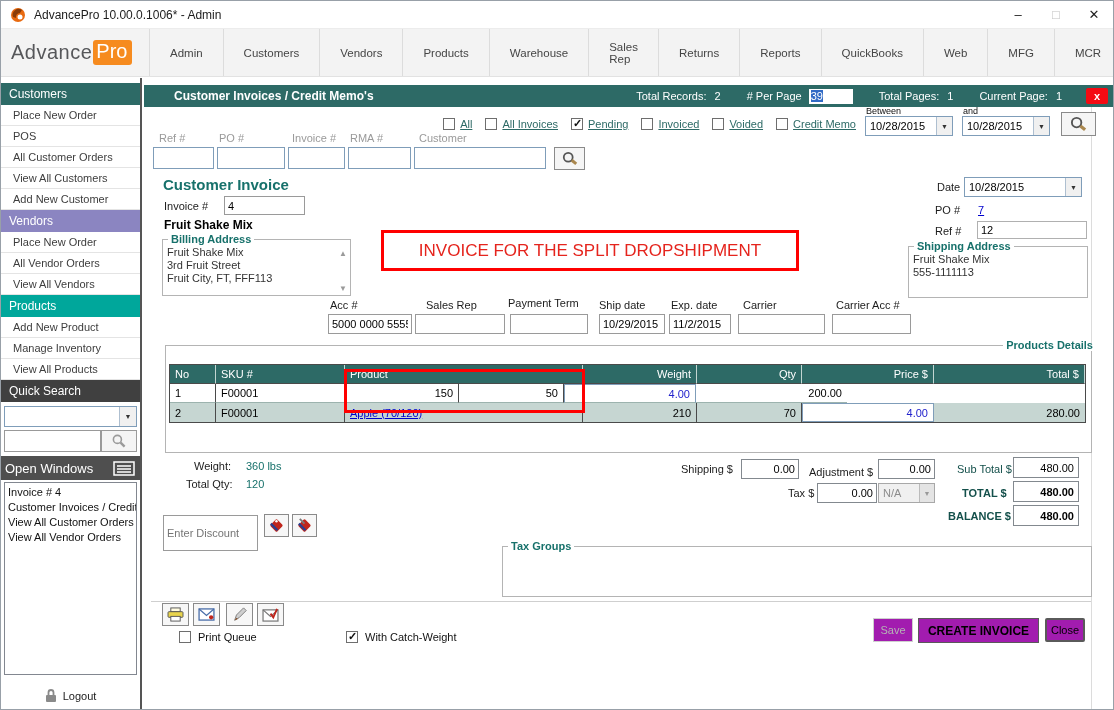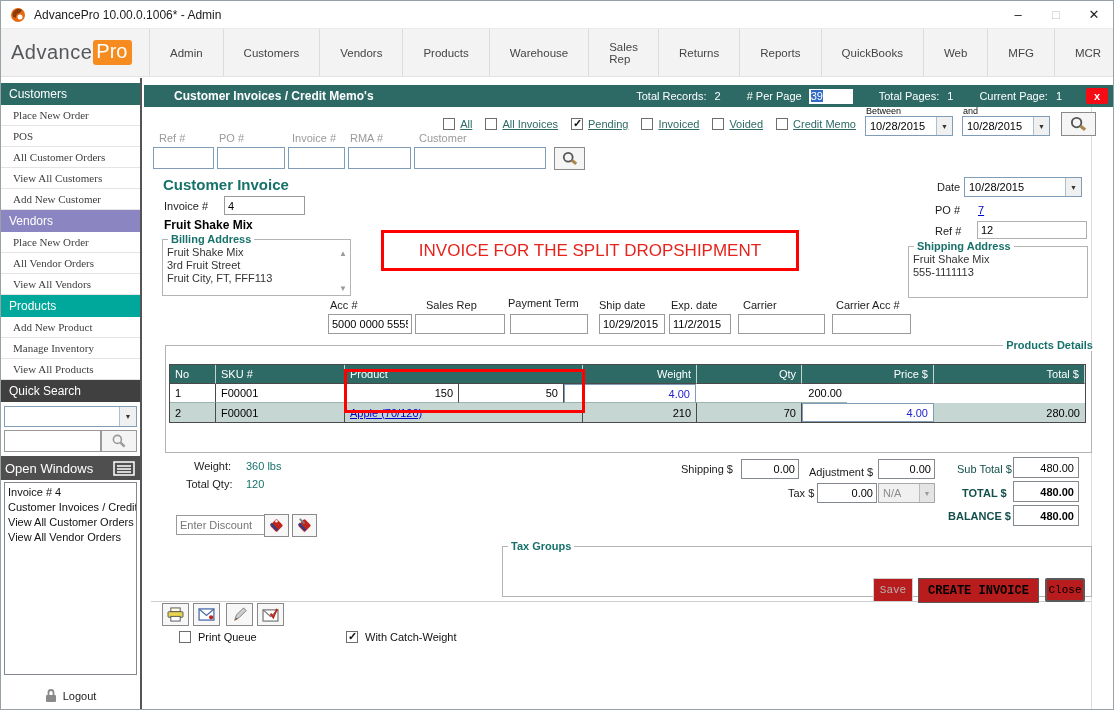--- a/index.html
+++ b/index.html
@@ -26,21 +26,21 @@
   
   .app { position:absolute; top:77px; left:0; right:0; bottom:0; display:flex; }
 
   
   .sidebar { position:relative; width:141px; background:#fff; border-right:2px solid #555; flex:none; }
   .sb-header { height:22px; line-height:22px; color:#fff; font-size:12px; padding-left:8px; }
   .sb-customers { background:#2d6a66; margin-top:5px; }
   .sb-vendors { background:#8b85c1; }
   .sb-products { background:#00a79b; }
   .sb-quicksearch { background:#404040; }
-  .sb-item { height:21px; line-height:20px; font-size:11px; color:#3d3d3d; padding-left:12px; border-bottom:1px solid #e4e4e4; cursor:default;font-family:Liberation Serif, serif; }
+  .sb-item { height:21px; line-height:20px; font-size:11px; color:#3d3d3d; padding-left:12px; border-bottom:1px solid #e4e4e4; cursor:default; }
   .sb-combo { margin:4px 3px 0 3px; height:21px; border:1px solid #7f9db9; background:#fff; display:flex; }
   .sb-combo .arrow-btn { margin-left:auto; width:17px; background:#f0f0f0; border-left:1px solid #aebfd0; display:flex; align-items:center; justify-content:center; font-size:7px; color:#333; }
   .sb-searchrow { margin:3px 3px 0 3px; height:22px; display:flex; }
   .sb-searchrow input { flex:1; width:60px; border:1px solid #999; font-size:11px; padding:0 3px; }
   .sb-search-btn { width:36px; border:1px solid #9a9a9a; background:#f4f4f4; display:flex; align-items:center; justify-content:center; }
   .sb-openwin { margin-top:4px; height:24px; background:#4f4f4f; color:#fff; font-size:13px; display:flex; align-items:center; padding:0 5px 0 4px; }
   .ow-icon { margin-left:auto; }
   .sb-list { margin:2px 3px 0 3px; height:193px; border:1px solid #828790; background:#fff; font-size:11px; color:#111; padding:2px 1px; overflow:hidden; }
   .sb-list div { line-height:15px; white-space:nowrap; padding-left:2px; }
   .sb-logout { position:absolute; bottom:6px; left:0; right:0; display:flex; align-items:center; justify-content:center; gap:6px; font-size:11px; color:#222; }
@@ -103,27 +103,27 @@
   .teal-val { color:#17716b; }
   .tot-lab { position:absolute; font-size:11px; color:#14504b; }
   .tot-lab.b { font-weight:bold; }
   .money-in { position:absolute; height:20px; border:1px solid #83898f; font-size:11px; text-align:right; padding:0 3px; background:#fff; }
   .money-ro { position:absolute; height:21px; border:1px solid #83898f; font-size:11px; display:flex; align-items:center; justify-content:flex-end; padding:0 4px; background:#fff; }
   .money-ro.b { font-weight:bold; }
   .na-combo { position:absolute; height:20px; border:1px solid #a8a8a8; background:#f0f0f0; color:#8c8c8c; display:flex; align-items:center; font-size:11px; }
   .na-combo .cval { padding:0 4px; }
   .na-combo .arrow-btn { margin-left:auto; width:15px; height:100%; background:#e4e4e4; border-left:1px solid #bbb; display:flex; align-items:center; justify-content:center; font-size:7px; color:#999; }
 
-  .disc-in { position:absolute; left:34px; top:437px; width:95px; height:20px; border:1px solid #9a9a9a; font-size:11px; padding:9px 3px; color:#9a9a9a; }
+  .disc-in { position:absolute; left:21px; top:437px; width:95px; height:36px; border:1px solid #9a9a9a; font-size:11px; padding:9px 3px; color:#9a9a9a; }
   .tag-btn { position:absolute; top:436px; width:25px; height:23px; border:1px solid #8a8a8a; background:#f7f7f7; display:flex; align-items:center; justify-content:center; }
 
   .divider { position:absolute; left:9px; right:22px; top:523px; height:1px; background:#cfcfcf; }
   .ico-btn { position:absolute; top:525px; width:27px; height:23px; border:1px solid #8a8a8a; background:#f7f7f7; display:flex; align-items:center; justify-content:center; }
 
-  .btn { position:absolute; top:500px; height:24px; font-size:11px; background:#b91c1c; border:1px solid #8a8a8a; display:flex; align-items:center; justify-content:center;font-family:Liberation Mono, monospace; }
+  .btn { position:absolute; top:540px; height:24px; font-size:11px; background:#a21caf; border:1px solid #8a8a8a; display:flex; align-items:center; justify-content:center; }
   .btn.disabled { color:#b4b4b4; border-color:#cfcfcf; }
   .btn.primary { font-weight:bold; font-size:12px; border:1px solid #5a5a5a; }
   .btn.close3d { border:2px solid #5a5a5a; border-radius:2px; }
 
   .chk-row { position:absolute; display:flex; align-items:center; gap:7px; font-size:11px; color:#111; }
 
   .right-line { position:absolute; top:29px; bottom:0; right:21px; width:1px; background:#dcdcdc; }
 </style>
 </head>
 <body>

